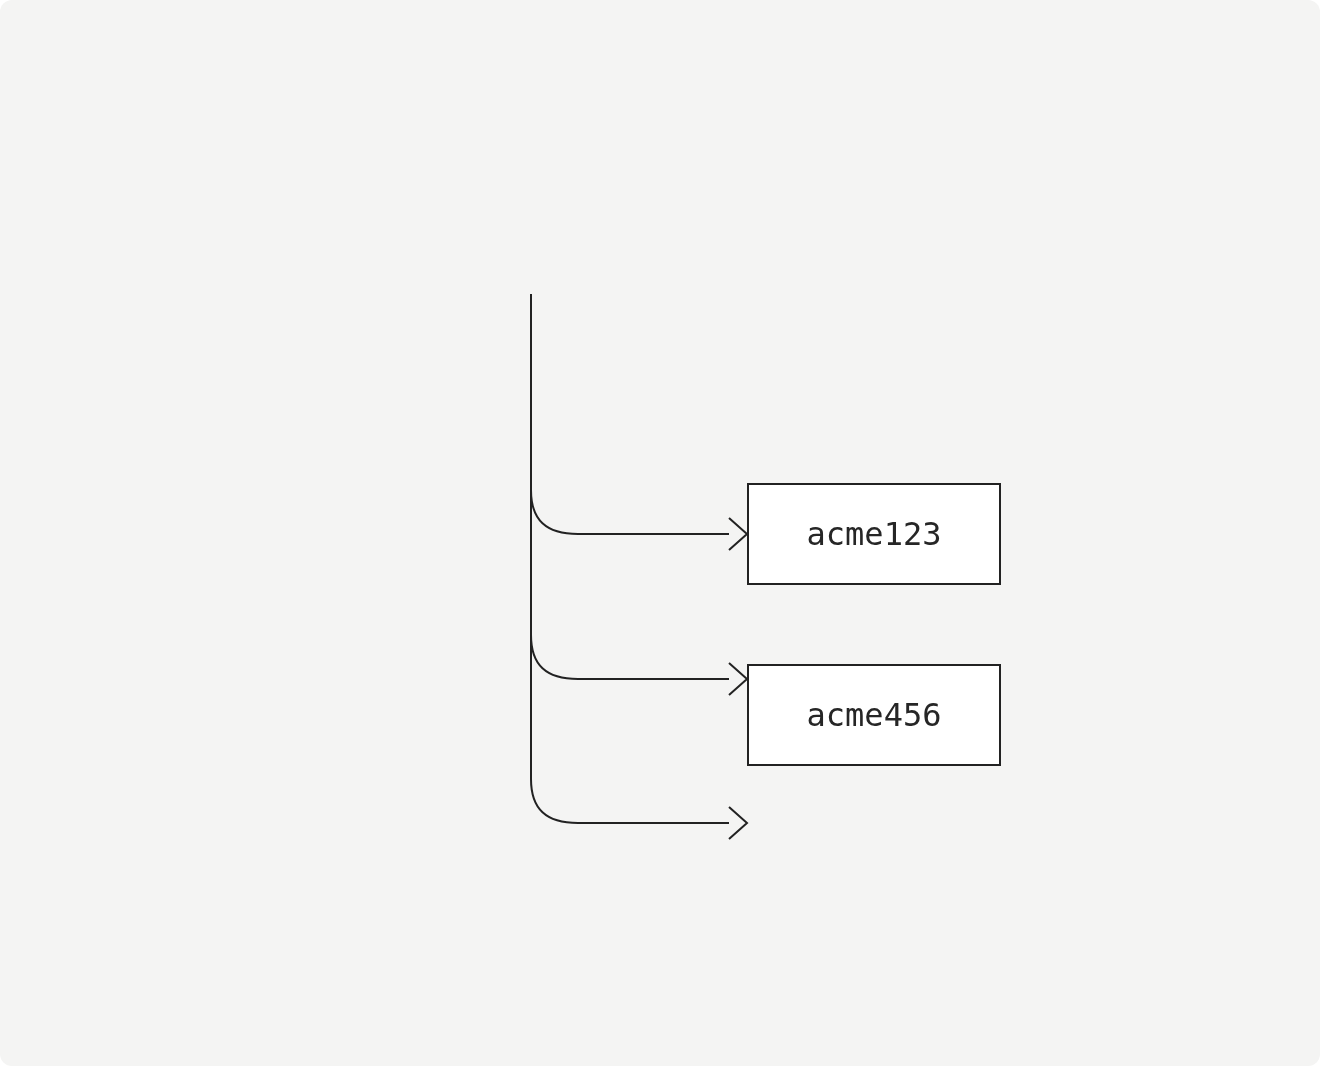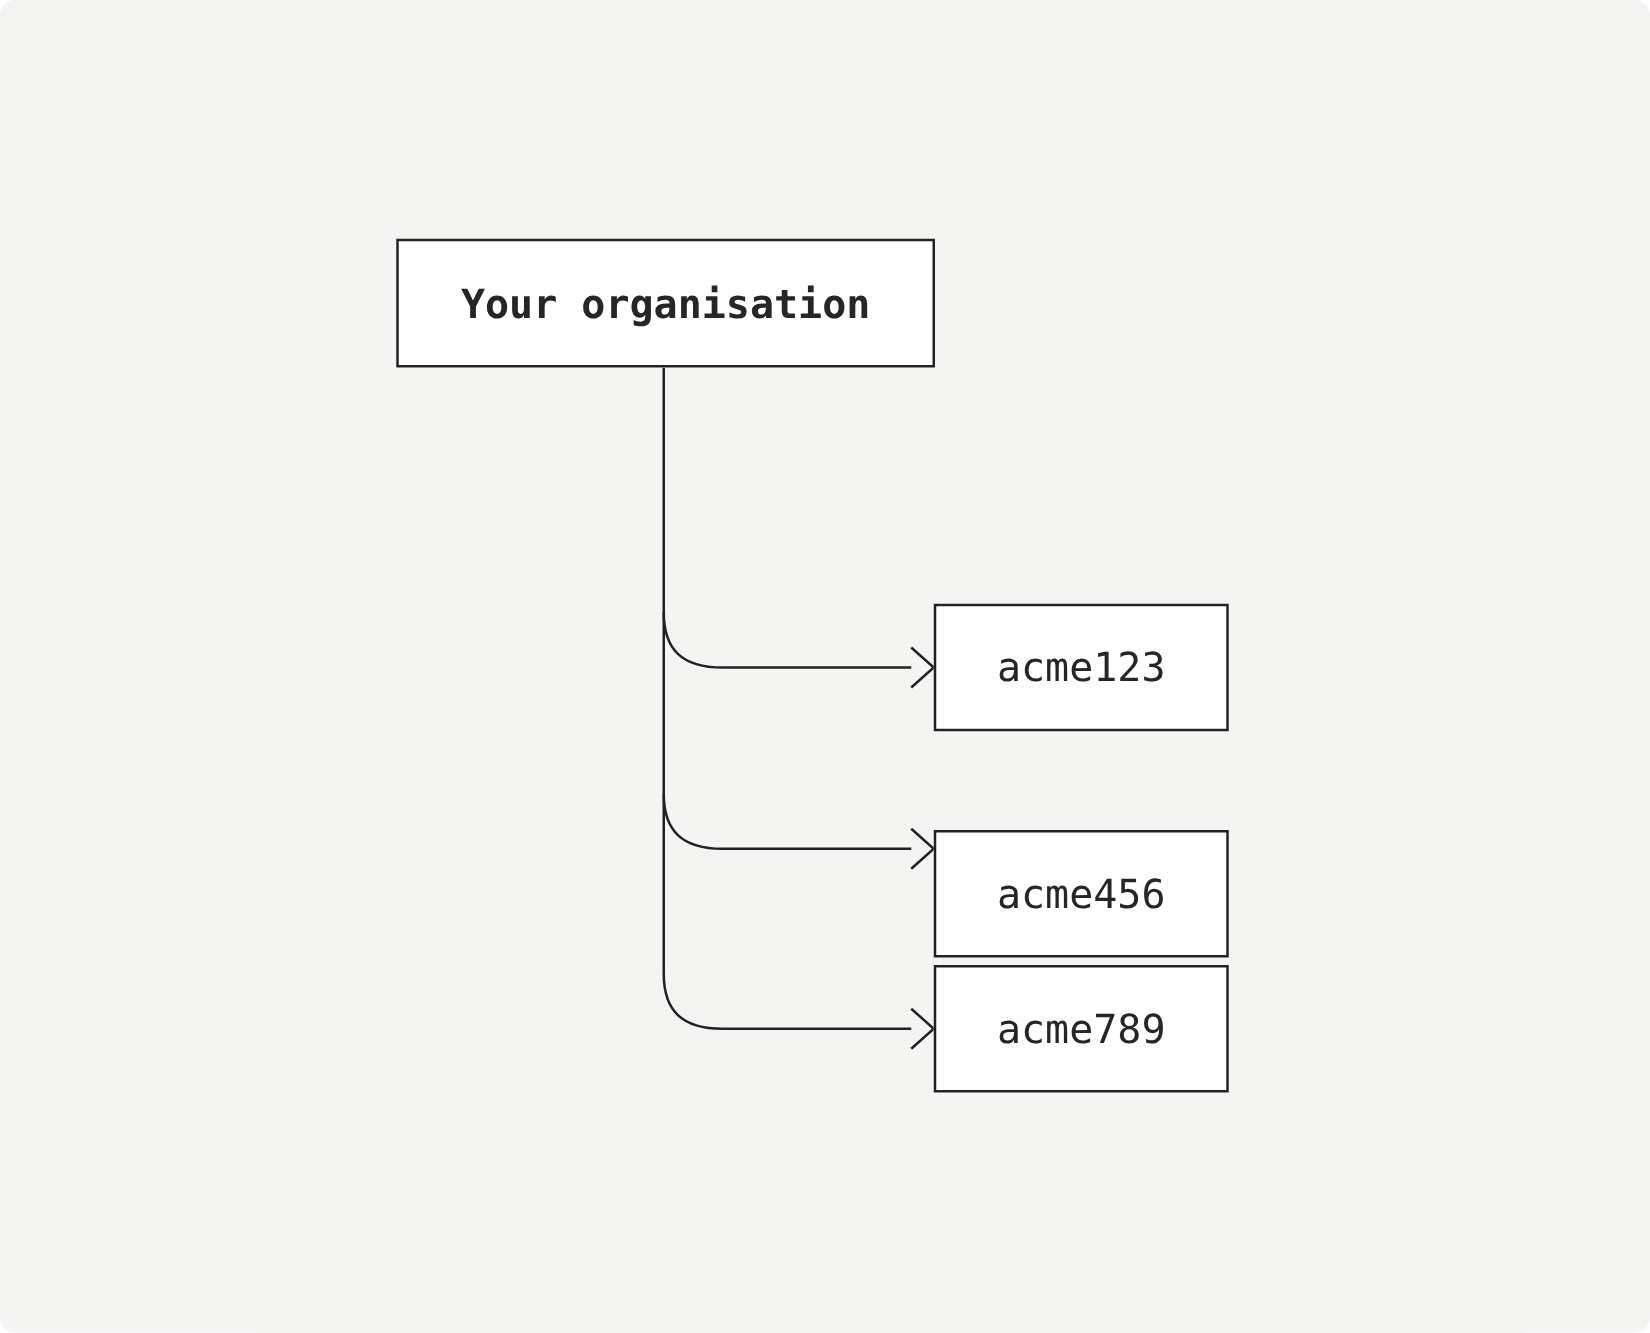--- a/index.html
+++ b/index.html
@@ -37,21 +37,21 @@
     font-size: 32px;
     white-space: nowrap;
   }
   .node.root {
     left: 317px; top: 191px;
     width: 431px; height: 103px;
     font-weight: bold;
   }
   .node.child {
     left: 747px;
-    width: 236px; height: 102px;
+    width: 254px; height: 102px;
     font-weight: normal;
   }
   .node.child-0 { top: 483px; }
   .node.child-1 { top: 628px; margin-top: 36px; }
   .node.child-2 { top: 772px; }
 </style>
 </head>
 <body>
 
 <div class="canvas">
@@ -62,29 +62,23 @@
 
     <path d="M531,490 C531,520 546,534 578,534 H729"></path>
 
     <path d="M531,635 C531,665 546,679 578,679 H729"></path>
 
     <polyline points="729,518 747,534 729,550"></polyline>
     <polyline points="729,663 747,679 729,695"></polyline>
     <polyline points="729,807 747,823 729,839"></polyline>
   </svg>
 
-  <div class="node root">
-    <span>Your organisation</span>
-  </div>
 
   <div class="node child child-0">
     <span>acme123</span>
   </div>
 
   <div class="node child child-1">
     <span>acme456</span>
   </div>
 
-  <div class="node child child-2">
-    <span>acme789</span>
-  </div>
 
 </div>
 
 </body></html>

